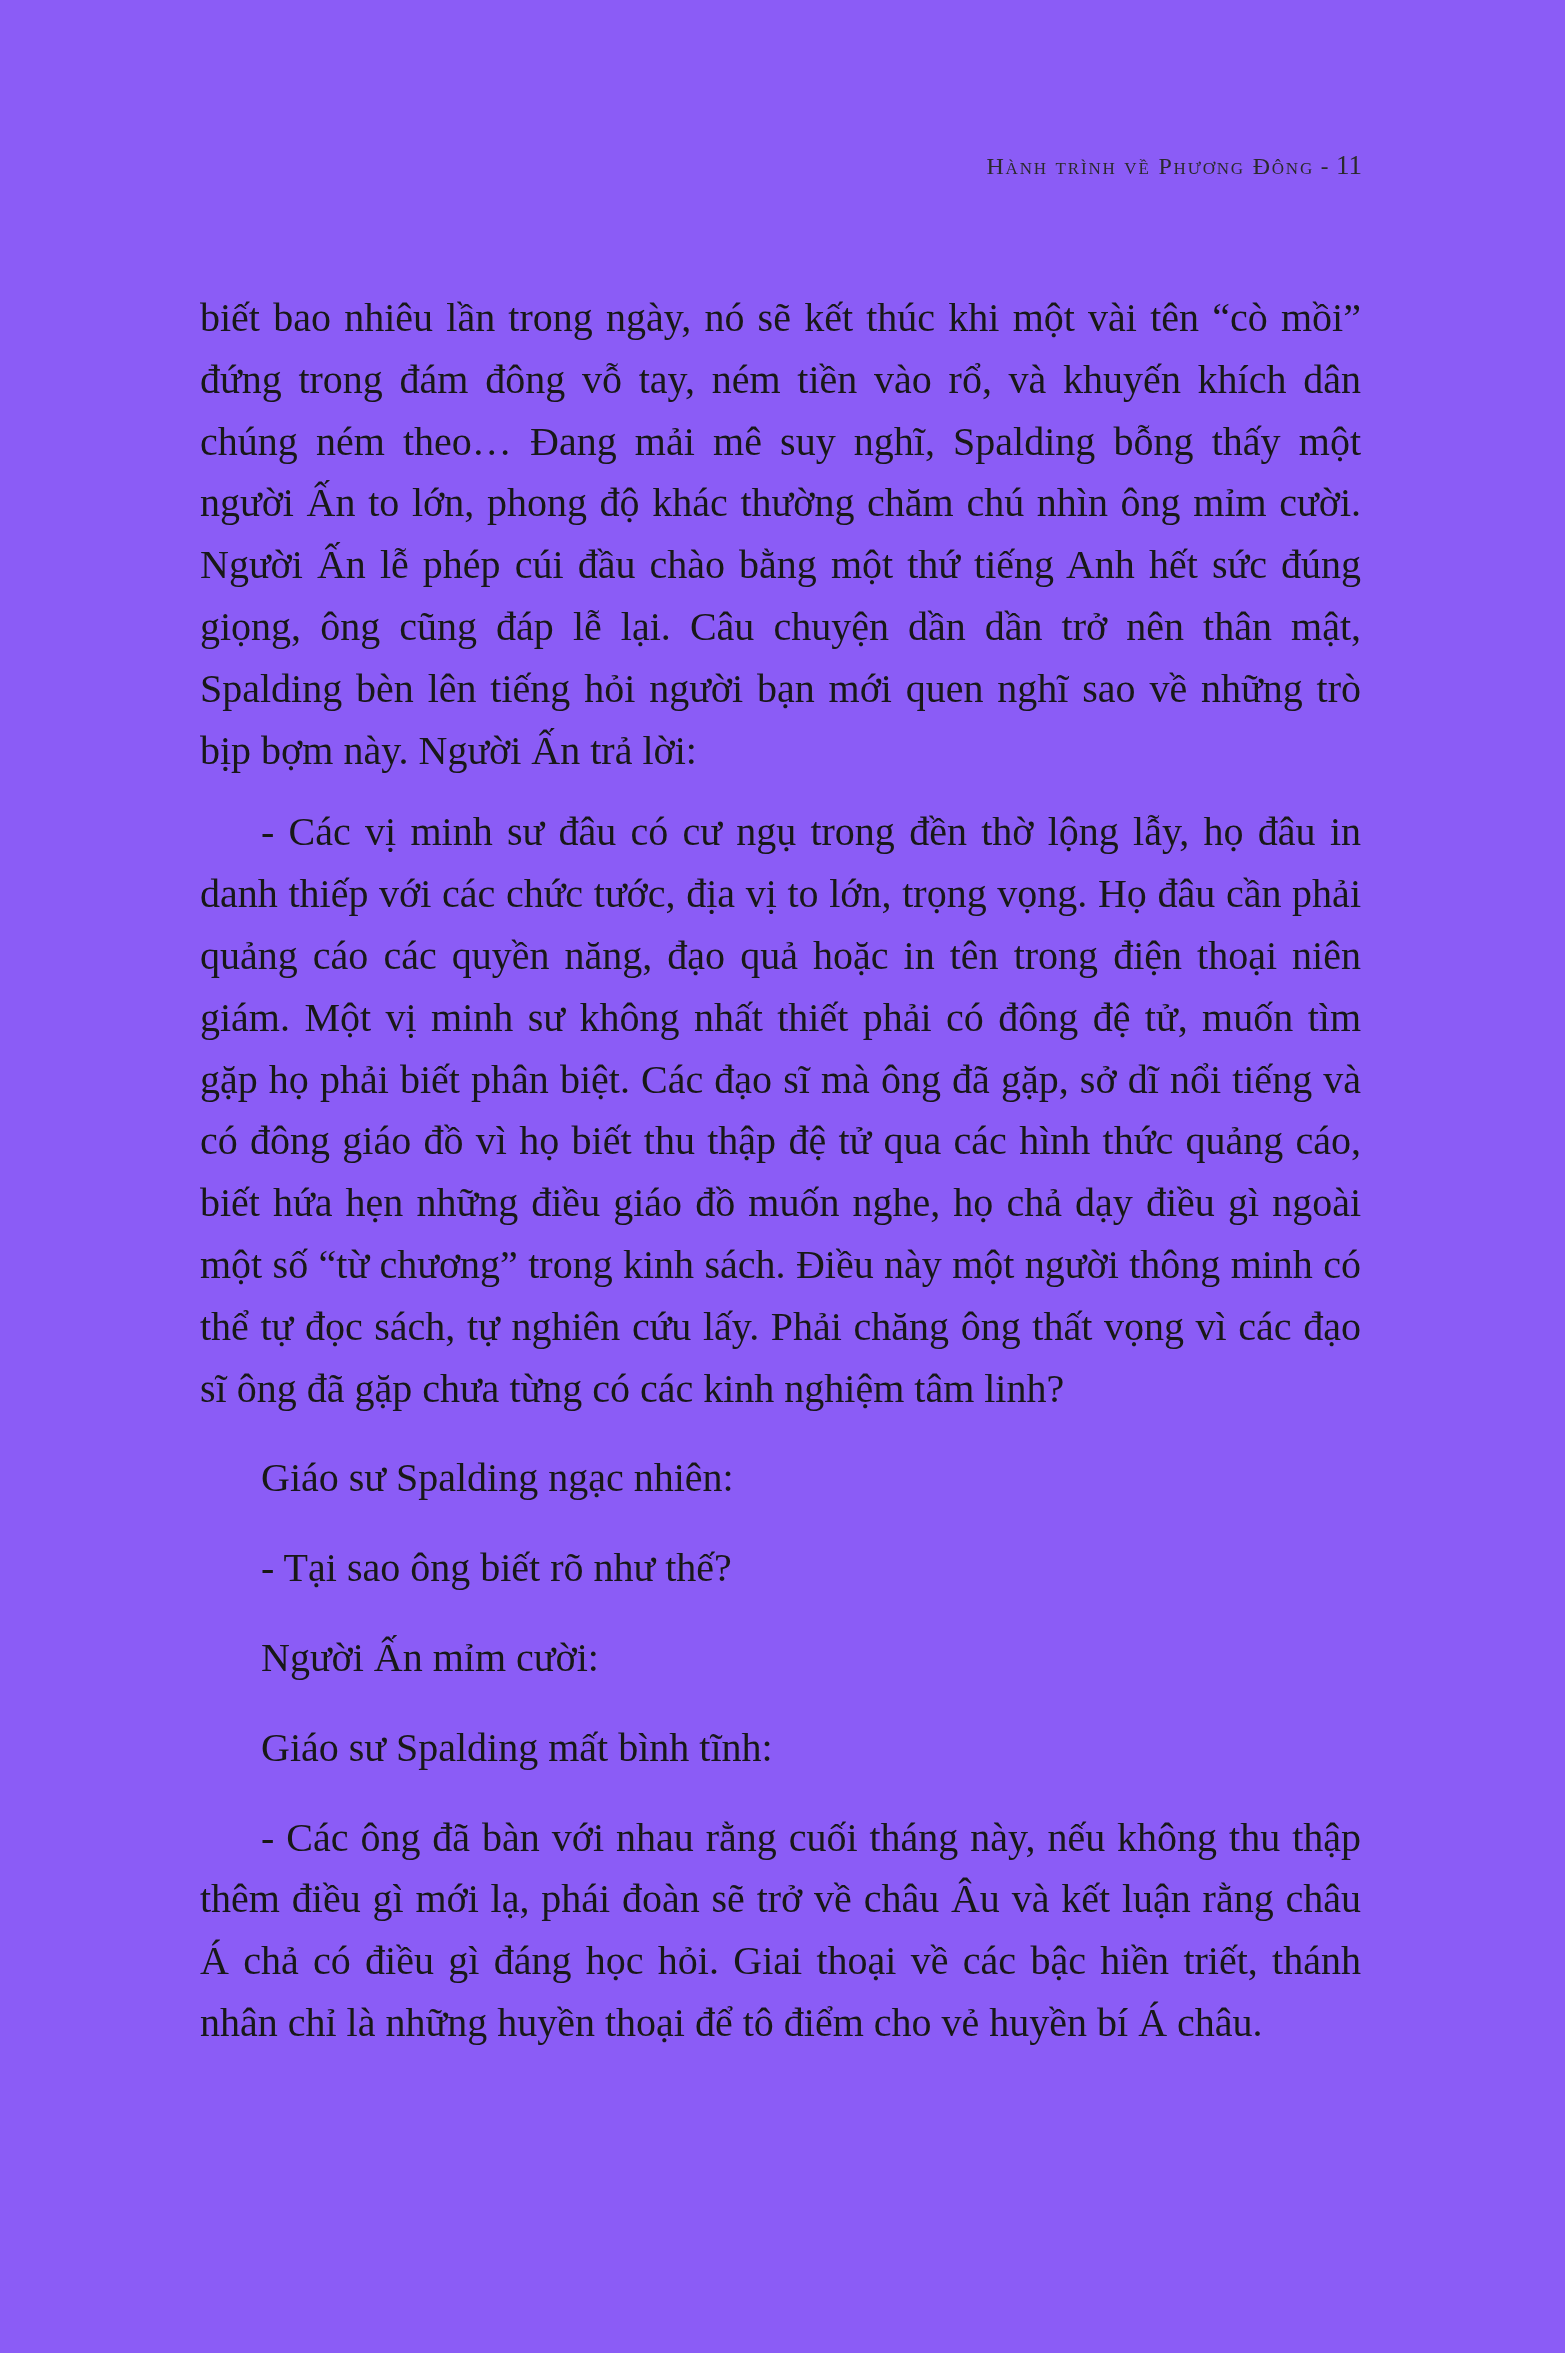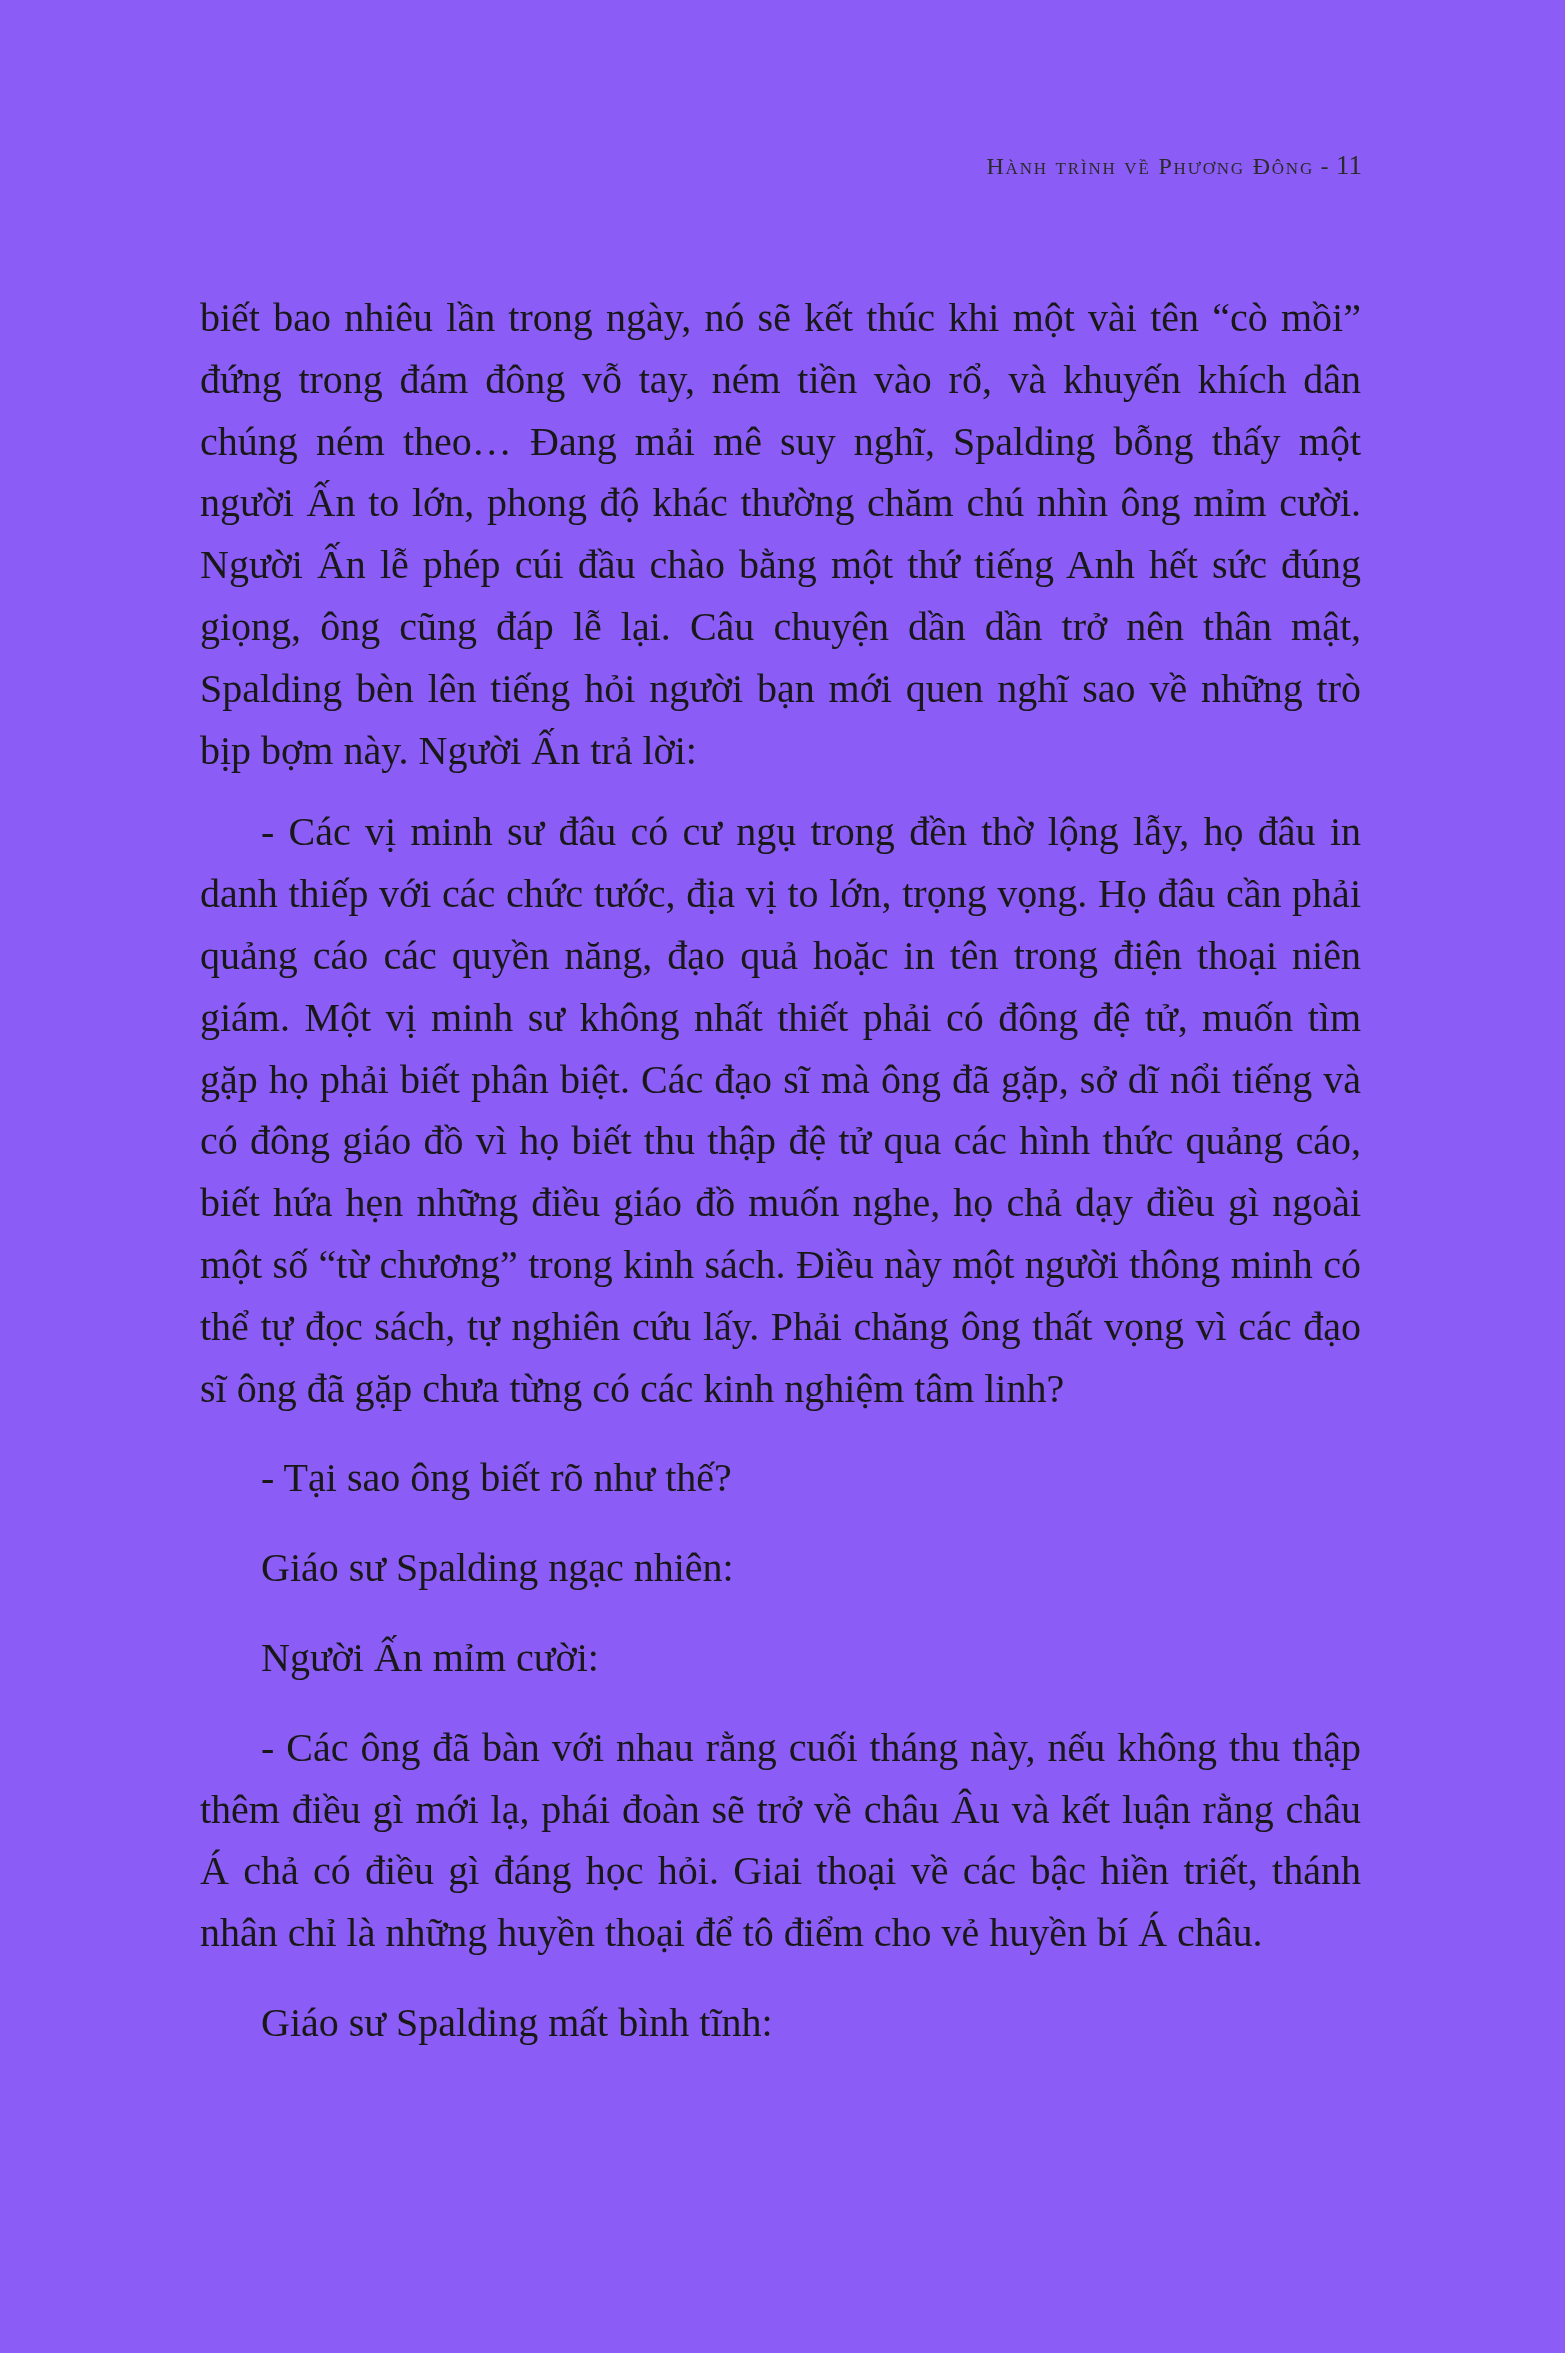--- a/index.html
+++ b/index.html
@@ -77,21 +77,21 @@
 
   <div class="running-head">
     <span class="rh-title">Hành trình về Phương Đông</span>
     <span class="rh-sep">-</span>
     <span class="rh-page">11</span>
   </div>
 
   <div class="text-block">
     <p>biết bao nhiêu lần trong ngày, nó sẽ kết thúc khi một vài tên “cò mồi” đứng trong đám đông vỗ tay, ném tiền vào rổ, và khuyến khích dân chúng ném theo… Đang mải mê suy nghĩ, Spalding bỗng thấy một người Ấn to lớn, phong độ khác thường chăm chú nhìn ông mỉm cười. Người Ấn lễ phép cúi đầu chào bằng một thứ tiếng Anh hết sức đúng giọng, ông cũng đáp lễ lại. Câu chuyện dần dần trở nên thân mật, Spalding bèn lên tiếng hỏi người bạn mới quen nghĩ sao về những trò bịp bợm này. Người Ấn trả lời:</p>
     <p class="indent gap">- Các vị minh sư đâu có cư ngụ trong đền thờ lộng lẫy, họ đâu in danh thiếp với các chức tước, địa vị to lớn, trọng vọng. Họ đâu cần phải quảng cáo các quyền năng, đạo quả hoặc in tên trong điện thoại niên giám. Một vị minh sư không nhất thiết phải có đông đệ tử, muốn tìm gặp họ phải biết phân biệt. Các đạo sĩ mà ông đã gặp, sở dĩ nổi tiếng và có đông giáo đồ vì họ biết thu thập đệ tử qua các hình thức quảng cáo, biết hứa hẹn những điều giáo đồ muốn nghe, họ chả dạy điều gì ngoài một số “từ chương” trong kinh sách. Điều này một người thông minh có thể tự đọc sách, tự nghiên cứu lấy. Phải chăng ông thất vọng vì các đạo sĩ ông đã gặp chưa từng có các kinh nghiệm tâm linh?</p>
+    <p class="indent gap-lg last-line-left">Giáo sư Spalding ngạc nhiên:</p>
     <p class="indent gap-lg last-line-left">- Tại sao ông biết rõ như thế?</p>
-    <p class="indent gap-lg last-line-left">Giáo sư Spalding ngạc nhiên:</p>
     <p class="indent gap-lg last-line-left">Người Ấn mỉm cười:</p>
+    <p class="indent gap-lg last-line-left">Giáo sư Spalding mất bình tĩnh:</p>
     <p class="indent gap-lg">- Các ông đã bàn với nhau rằng cuối tháng này, nếu không thu thập thêm điều gì mới lạ, phái đoàn sẽ trở về châu Âu và kết luận rằng châu Á chả có điều gì đáng học hỏi. Giai thoại về các bậc hiền triết, thánh nhân chỉ là những huyền thoại để tô điểm cho vẻ huyền bí Á châu.</p>
-    <p class="indent gap-lg last-line-left">Giáo sư Spalding mất bình tĩnh:</p>
   </div>
 
 </div>
 
 
 </body></html>

